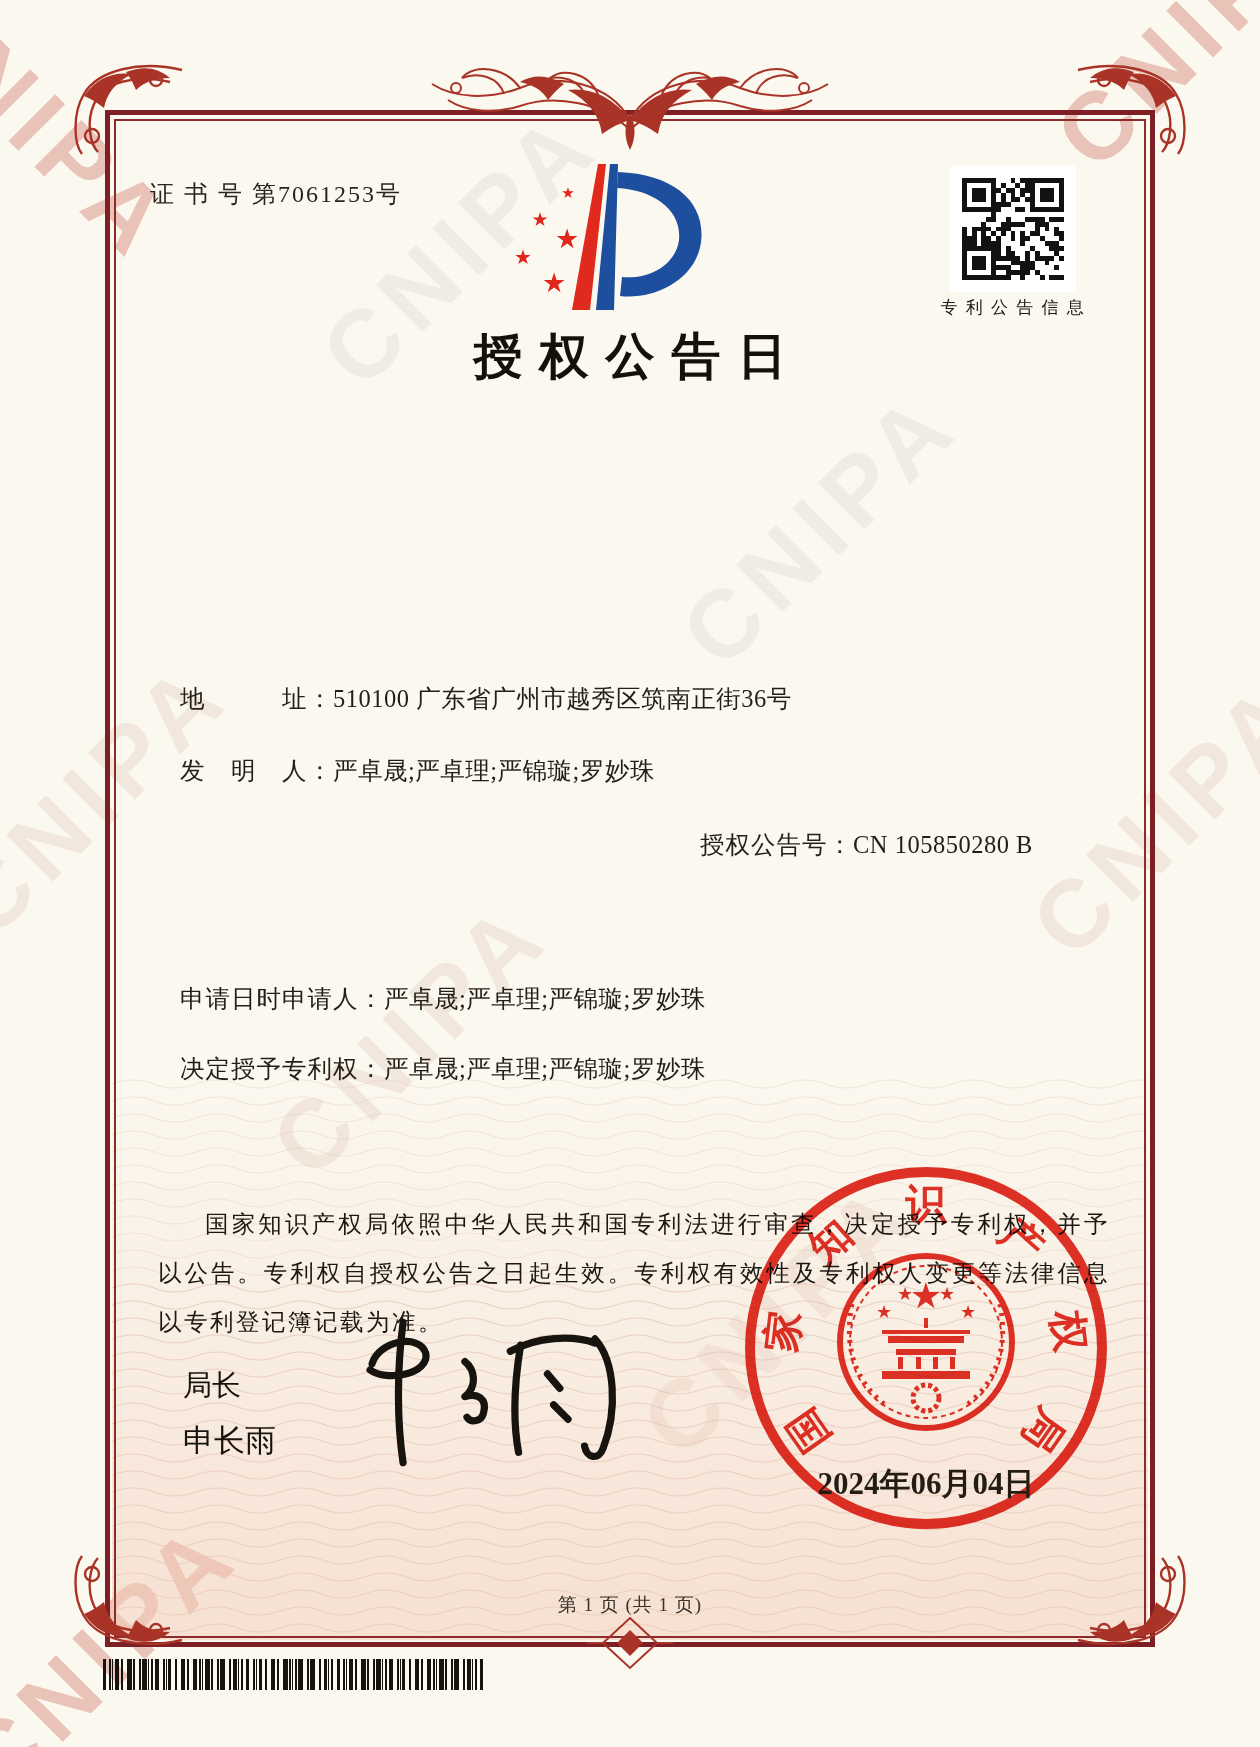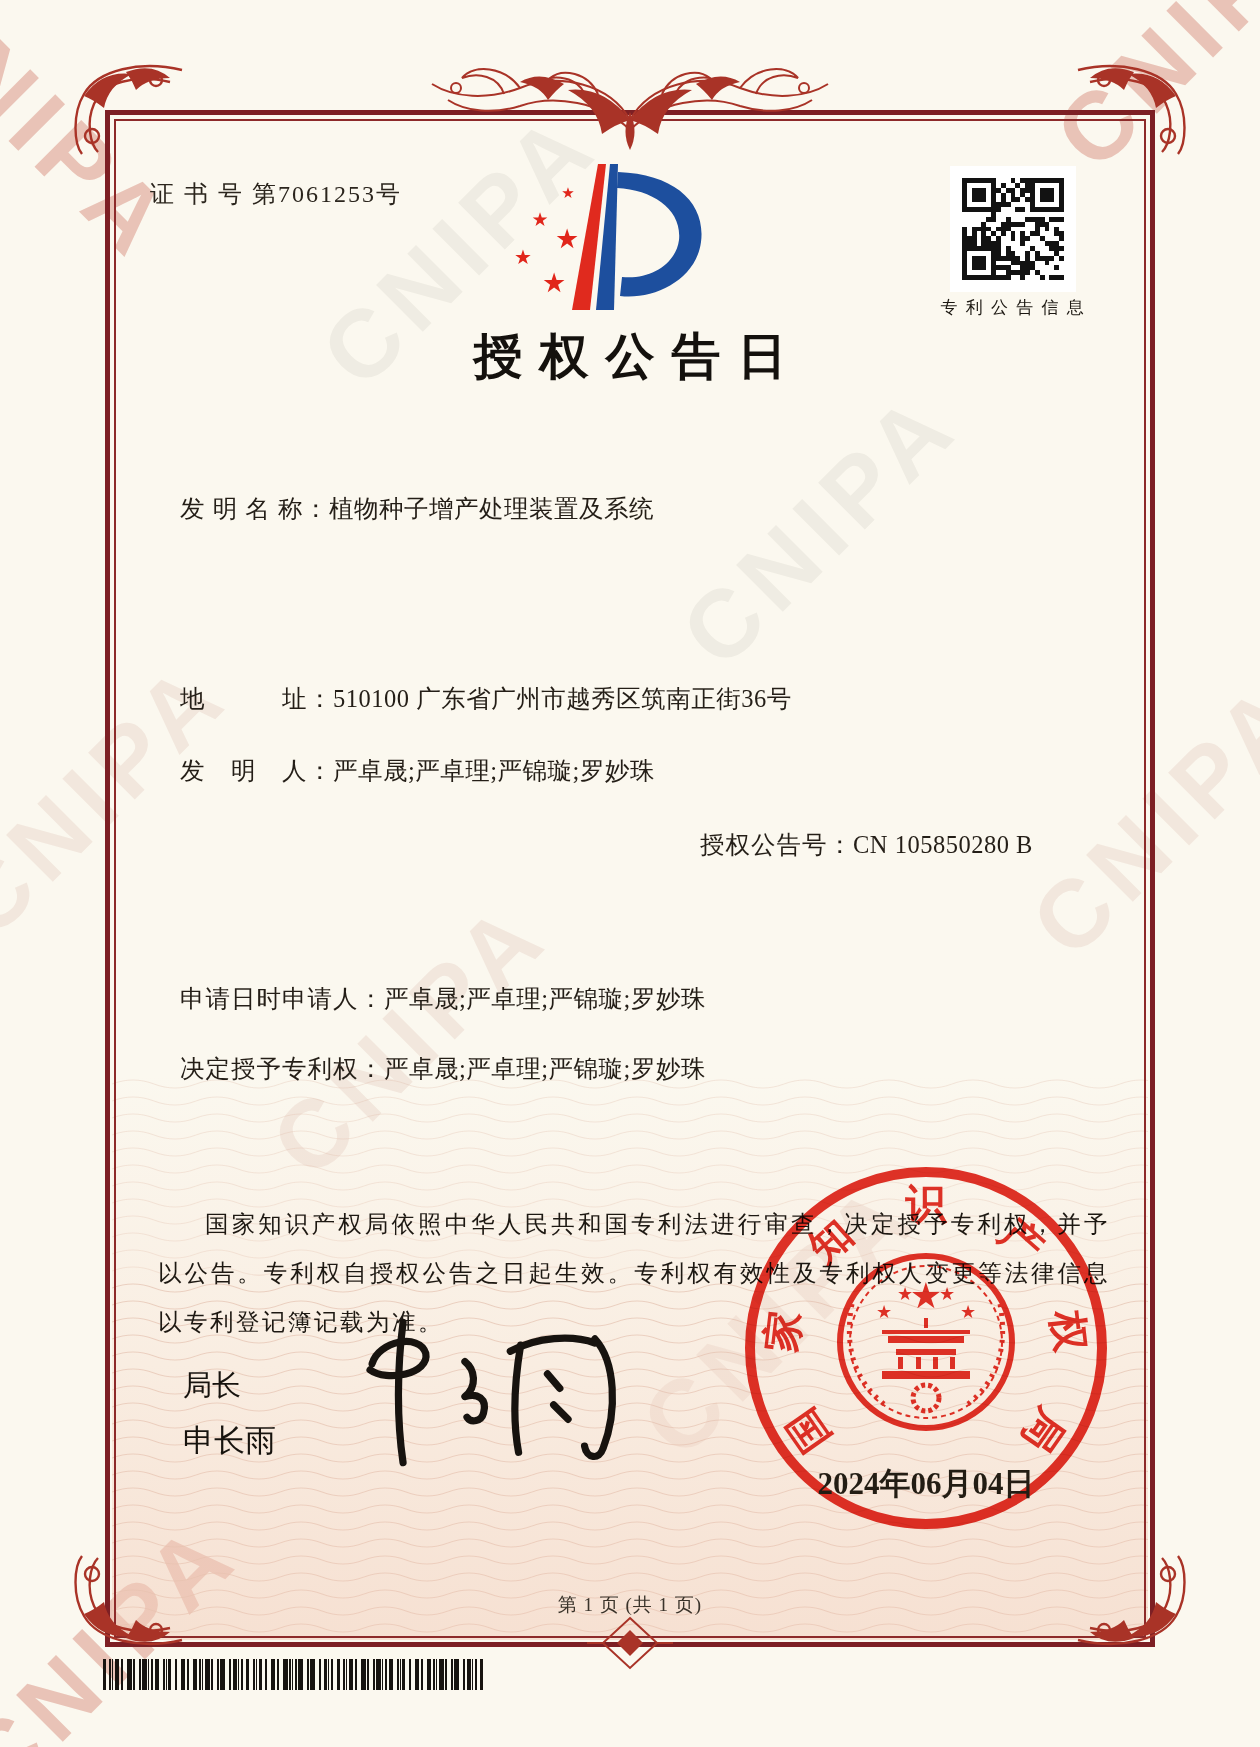--- a/index.html
+++ b/index.html
@@ -451,23 +451,20 @@
         <div style="grid-area: 21 / 17;"></div>
         <div style="grid-area: 21 / 19;"></div>
         <div style="grid-area: 21 / 20;"></div>
         <div style="grid-area: 21 / 21;"></div>
       </div>
   </div>
   <div class="qr-caption">专 利 公 告 信 息</div>
 
   <div class="title">授权公告日</div>
 
-  <div class="row" style="left:180px;top:492px;">
-    <span class="lbl">发 明 名 称：</span><span class="val">植物种子增产处理装置及系统</span>
-  </div>
   <div class="row" style="left:180px;top:682px;">
     <span class="lbl">地　　　址：</span><span class="val">510100 广东省广州市越秀区筑南正街36号</span>
   </div>
   <div class="row" style="left:180px;top:754px;">
     <span class="lbl">发　明　人：</span><span class="val">严卓晟;严卓理;严锦璇;罗妙珠</span>
   </div>
   <div class="row" style="left:700px;top:828px;">
     <span class="lbl">授权公告号：</span><span class="val">CN 105850280 B</span>
   </div>
   <div class="row" style="left:180px;top:982px;">

